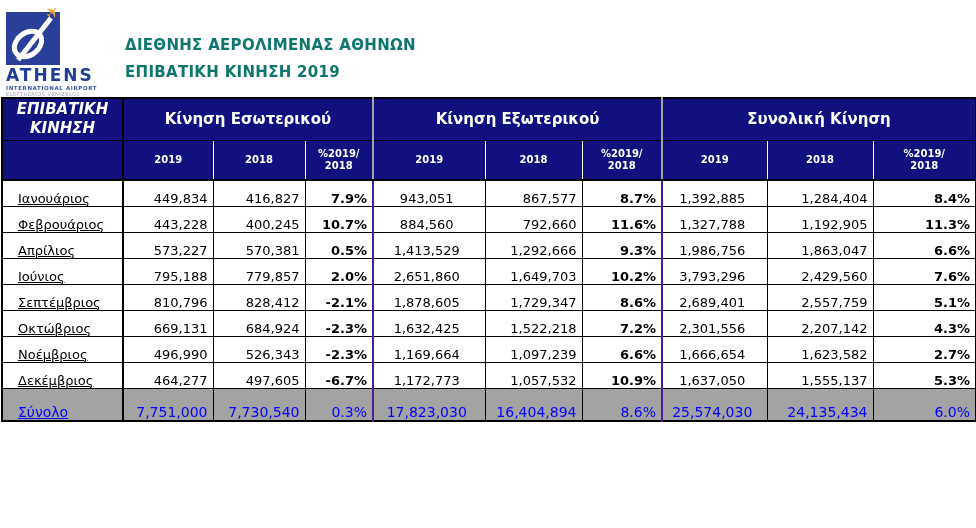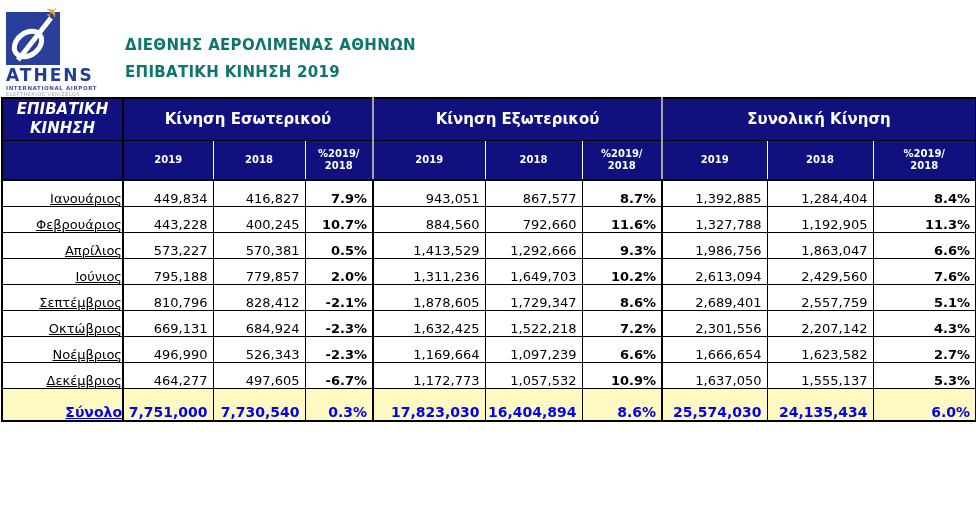--- a/index.html
+++ b/index.html
@@ -51,29 +51,29 @@
   thead th.gstart { border-left: 2px solid #a3a3a3; margin-left: 45px; }
   thead th.gend { border-right: 1px solid #000; }
   thead tr.h2 th { border-bottom: 2px solid #000; }
 
   tbody td {
     border: 1px solid #000;
     height: 26px; font-size: 13px;
     vertical-align: bottom; padding-bottom: 2px;
     background: #fff;
   }
-  tbody td.month { text-align: right; padding-left: 3px; }
+  tbody td.month { text-align: left; padding-left: 15px; }
   tbody td.month .u { text-decoration: underline; }
   tbody td.num { text-align: right; padding-right: 5px; }
   tbody td.pct { font-weight: bold; }
   tbody td.mcol { border-right: 2px solid #000; }
-  tbody td.gb { border-left: 2px solid #000000; }
+  tbody td.gb { border-left: 2px solid #4c1d95; text-align: center; }
 
   tbody tr.total td {
-    background: #fef9c3; color: #0000ff; font-weight: bold;
+    background: #a3a3a3; color: #0000ff; font-weight: normal;
     font-size: 14px; height: 33px; border-top: 1px solid #000;
   }
   tbody tr.total td.month .u { text-decoration: underline; }
 </style>
 </head>
 <body>
 
 <div class="masthead">
   <div class="logo">
     <svg width="57" height="60" viewBox="0 0 57 60">
@@ -164,24 +164,24 @@
         <td class="num pct">9.3%</td>
         <td class="num gb">1,986,756</td>
         <td class="num">1,863,047</td>
         <td class="num pct">6.6%</td>
       </tr>
       <tr>
         <td class="month mcol"><span class="u">Ιούνιος</span></td>
         <td class="num">795,188</td>
         <td class="num">779,857</td>
         <td class="num pct">2.0%</td>
-        <td class="num gb">1,311,236</td>
+        <td class="num gb">2,651,860</td>
         <td class="num">1,649,703</td>
         <td class="num pct">10.2%</td>
-        <td class="num gb">2,613,094</td>
+        <td class="num gb">3,793,296</td>
         <td class="num">2,429,560</td>
         <td class="num pct">7.6%</td>
       </tr>
       <tr>
         <td class="month mcol"><span class="u">Σεπτέμβριος</span></td>
         <td class="num">810,796</td>
         <td class="num">828,412</td>
         <td class="num pct">-2.1%</td>
         <td class="num gb">1,878,605</td>
         <td class="num">1,729,347</td>

